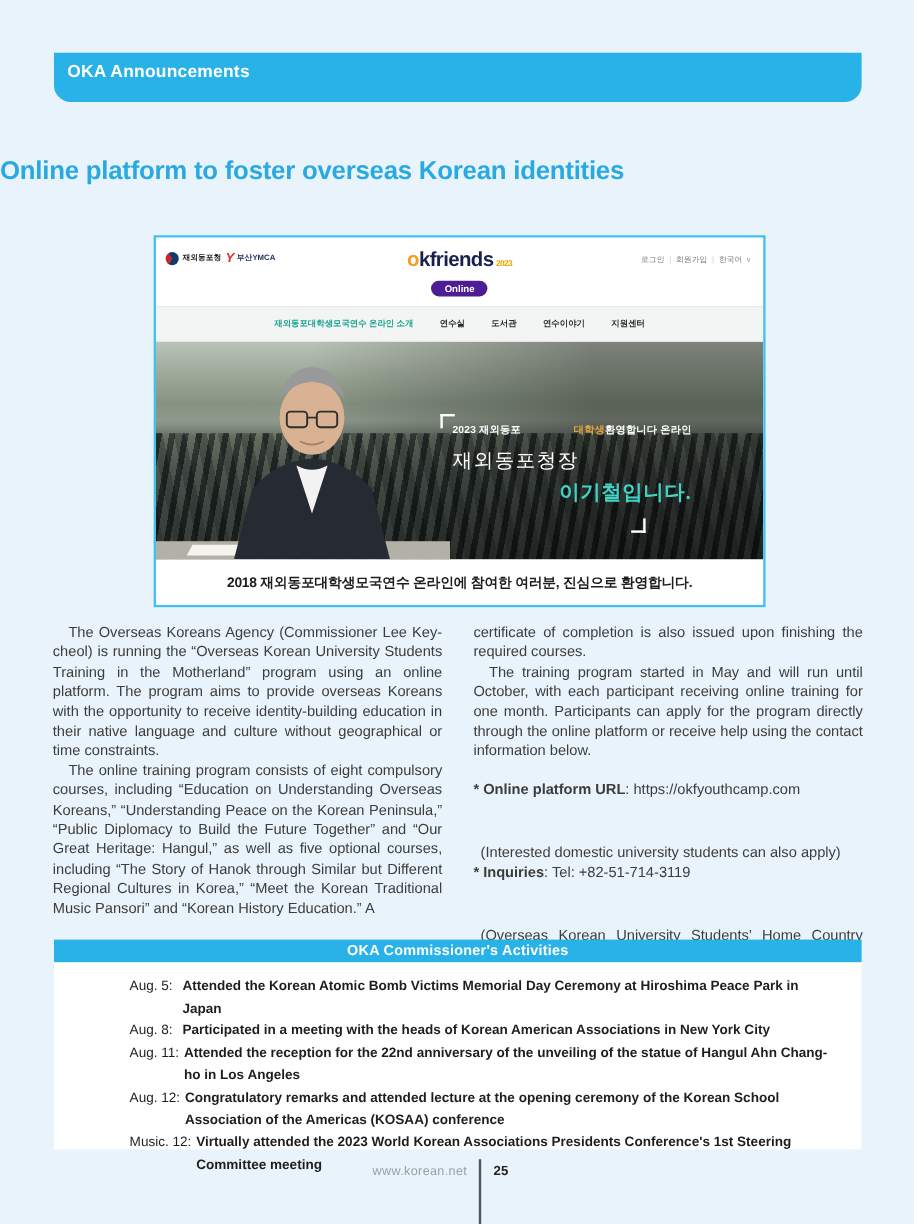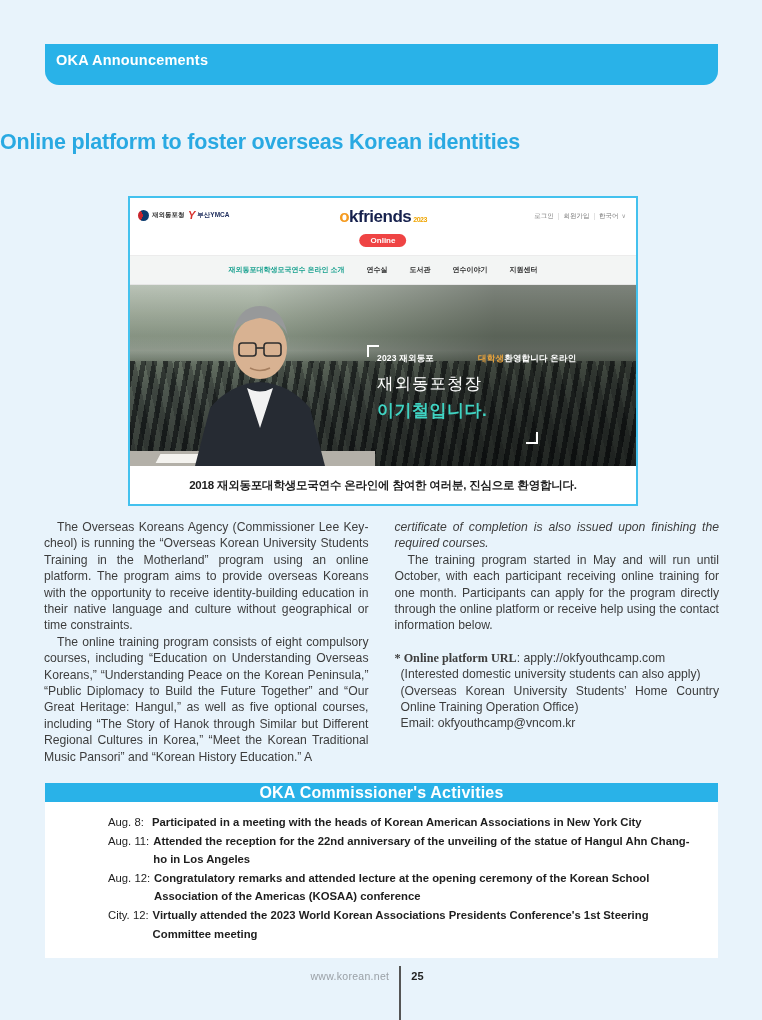--- a/index.html
+++ b/index.html
@@ -25,21 +25,21 @@
     background:conic-gradient(from 210deg, #c8252c 0 120deg, #0c3c6e 120deg 360deg); }
   .gov-logo .txt { font-size:6.5px; font-weight:bold; color:#222; white-space:nowrap; }
   .ymca-logo { position:absolute; left:58px; top:12px; display:flex; align-items:center; gap:2px; }
   .ymca-mark { color:#d8322e; font-weight:bold; font-style:italic; font-size:11px; line-height:11px; }
   .ymca-logo .txt { font-size:6.5px; font-weight:bold; color:#1a2a5a; white-space:nowrap; }
   .site-logo { position:absolute; left:50%; top:10px; transform:translateX(-50%); text-align:center; white-space:nowrap; }
   .lg-line { font-size:17px; font-weight:bold; letter-spacing:-.5px; line-height:18px; }
   .lg-o { color:#f59b20; }
   .lg-k, .lg-friends { color:#16214d; }
   .lg-year { font-size:7px; color:#f0a500; font-weight:bold; margin-left:2px; }
-  .lg-badge { display:inline-block; background:#ef4444; color:#fff; font-size:8px; font-weight:bold;
+  .lg-badge { display:inline-block; background:#4c1d95; color:#fff; font-size:8px; font-weight:bold;
     padding:2px 11px; border-radius:9px; margin-top:2px; line-height:9px; }
   .top-links { position:absolute; right:10px; top:14px; font-size:6.5px; color:#777; white-space:nowrap; }
   .top-links .sep { color:#ccc; margin:0 4px; }
   .top-links .chev { color:#999; margin-left:3px; font-size:6px; }
   .site-nav { height:30px; background:#f3f5f4; border-top:1px solid #ececec; border-bottom:1px solid #e6e6e6;
     display:flex; align-items:center; justify-content:center; gap:22px; font-size:7px; font-weight:bold;
     color:#2b2b2b; white-space:nowrap; overflow:hidden; }
   .site-nav .nav-item.active { color:#16a08e; }
 
   .hero { position:relative; height:181px; overflow:hidden;
@@ -54,41 +54,41 @@
   .hero .vignette { position:absolute; inset:0;
     background:linear-gradient(90deg, rgba(0,0,0,.08) 25%, rgba(0,0,0,.38) 72%); }
   .hero-man { position:absolute; left:25px; bottom:0; }
   .desk { position:absolute; left:0; bottom:0; width:245px; height:15px; background:#b3b0a8; }
   .paper { position:absolute; bottom:3px; width:56px; height:9px; background:#f4f3ef; transform:skewX(-28deg); }
   .paper.p1 { left:28px; } .paper.p2 { left:120px; background:#e8e6df; }
   .hero-copy { position:absolute; left:247px; top:68px; white-space:nowrap; }
   .hero-copy .l1 { font-size:8.5px; font-weight:600; color:#fff; letter-spacing:.2px; }
   .hero-copy .l1 .hl { color:#e8a33d;padding-left:44px; }
   .hero-copy .l2 { font-size:16.5px; color:#fff; margin-top:8px; letter-spacing:1px; }
-  .hero-copy .l3 { font-size:17px; font-weight:800; color:#3fd4c3; margin-top:4px; letter-spacing:.5px; }
+  .hero-copy .l3 { font-size:17px; font-weight:800; color:#3fd4c3; margin-top:4px; letter-spacing:.5px;text-align:right; }
   .bracket { position:absolute; width:12px; height:12px; }
   .bracket.tl { left:237px; top:60px; border-left:2px solid #fff; border-top:2px solid #fff; }
   .bracket.br { left:396px; top:147px; border-right:2px solid #fff; border-bottom:2px solid #fff; }
   .site-caption { height:38px; background:#fff; display:flex; align-items:center; justify-content:center;
     font-size:11.5px; font-weight:bold; color:#1d1d1d; white-space:nowrap; overflow:hidden; letter-spacing:-.2px; }
 
   
   .body-cols { position:absolute; left:44px; top:519px; width:675px;
     display:grid; grid-template-columns:1fr 1fr; column-gap:26px;
     font-size:12.2px; line-height:16.4px; color:#3d3d3d; text-align:justify; }
   .body-cols p { text-indent:13px; }
-  .body-cols p.noindent { text-indent:0;font-style:italic; }
+  .body-cols p.noindent { text-indent:0; }
   .contact { margin-top:16px; text-align:left; }
   .contact .line { text-align:justify; }
-  .contact .line.ind { padding-left:6px; }
-  .contact .lbl { font-weight:bold;font-family:Liberation Serif, serif; }
+  .contact .line.ind { padding-left:6px;margin-top:36px; }
+  .contact .lbl { font-weight:bold; }
 
   
   .act-bar { position:absolute; left:45px; top:783px; width:673px; height:19px; background:#29b2e8;
-    color:#fff; font-weight:bold; font-size:16px; line-height:19px; text-align:center; letter-spacing:.2px; }
+    color:#fff; font-weight:bold; font-size:12px; line-height:19px; text-align:center; letter-spacing:.2px; }
   .act-box { position:absolute; left:45px; top:802px; width:673px; height:156px; background:#fff;
     padding:11px 28px 0 63px; }
   .act-item { display:flex; font-size:11.3px; line-height:18.6px; color:#1e1e1e; }
   .act-date { flex:0 0 auto; min-width:40px; margin-right:4px; white-space:nowrap; }
   .act-text { flex:1 1 auto; font-weight:bold; }
 
   
   .footer { position:absolute; left:0; top:966px; width:100%; display:flex;
     justify-content:center; align-items:flex-start; gap:10px; transform:translateX(-14px); }
   .footer .url { color:#9aa0a6; font-size:10.5px; padding-top:4px; letter-spacing:.3px; }
@@ -173,45 +173,52 @@
   <div class="body-cols">
     <div class="col">
       <p>The Overseas Koreans Agency (Commissioner Lee Key-cheol) is running the “Overseas Korean University Students Training in the Motherland” program using an online platform. The program aims to provide overseas Koreans with the opportunity to receive identity-building education in their native language and culture without geographical or time constraints.</p>
       <p>The online training program consists of eight compulsory courses, including “Education on Understanding Overseas Koreans,” “Understanding Peace on the Korean Peninsula,” “Public Diplomacy to Build the Future Together” and “Our Great Heritage: Hangul,” as well as five optional courses, including “The Story of Hanok through Similar but Different Regional Cultures in Korea,” “Meet the Korean Traditional Music Pansori” and “Korean History Education.” A</p>
     </div>
     <div class="col">
       <p class="noindent">certificate of completion is also issued upon finishing the required courses.</p>
       <p>The training program started in May and will run until October, with each participant receiving online training for one month. Participants can apply for the program directly through the online platform or receive help using the contact information below.</p>
       <div class="contact">
         <div class="line">
-          <span class="lbl">* Online platform URL</span><span>: apply://okfyouthcamp.com</span>
+          <span class="lbl">* Online platform URL</span><span>: https://okfyouthcamp.com</span>
         </div>
         <div class="line ind">(Interested domestic university students can also apply)</div>
+        <div class="line">
+          <span class="lbl">* Inquiries</span><span>: Tel: +82-51-714-3119</span>
+        </div>
         <div class="line ind">(Overseas Korean University Students’ Home Country Online Training Operation Office)</div>
         <div class="line ind">Email: okfyouthcamp@vncom.kr</div>
       </div>
     </div>
   </div>
 
   <div class="act-bar">OKA Commissioner's Activities</div>
   <div class="act-box">
     <div class="act-item">
+      <span class="act-date">Aug. 5:</span>
+      <span class="act-text">Attended the Korean Atomic Bomb Victims Memorial Day Ceremony at Hiroshima Peace Park in Japan</span>
+    </div>
+    <div class="act-item">
       <span class="act-date">Aug. 8:</span>
       <span class="act-text">Participated in a meeting with the heads of Korean American Associations in New York City</span>
     </div>
     <div class="act-item">
       <span class="act-date">Aug. 11:</span>
       <span class="act-text">Attended the reception for the 22nd anniversary of the unveiling of the statue of Hangul Ahn Chang-ho in Los Angeles</span>
     </div>
     <div class="act-item">
       <span class="act-date">Aug. 12:</span>
       <span class="act-text">Congratulatory remarks and attended lecture at the opening ceremony of the Korean School Association of the Americas (KOSAA) conference</span>
     </div>
     <div class="act-item">
-      <span class="act-date">City. 12:</span>
+      <span class="act-date">Music. 12:</span>
       <span class="act-text">Virtually attended the 2023 World Korean Associations Presidents Conference's 1st Steering Committee meeting</span>
     </div>
   </div>
 
   <div class="footer">
     <span class="url">www.korean.net</span>
     <span class="divider"></span>
     <span class="pageno">25</span>
   </div>
 

